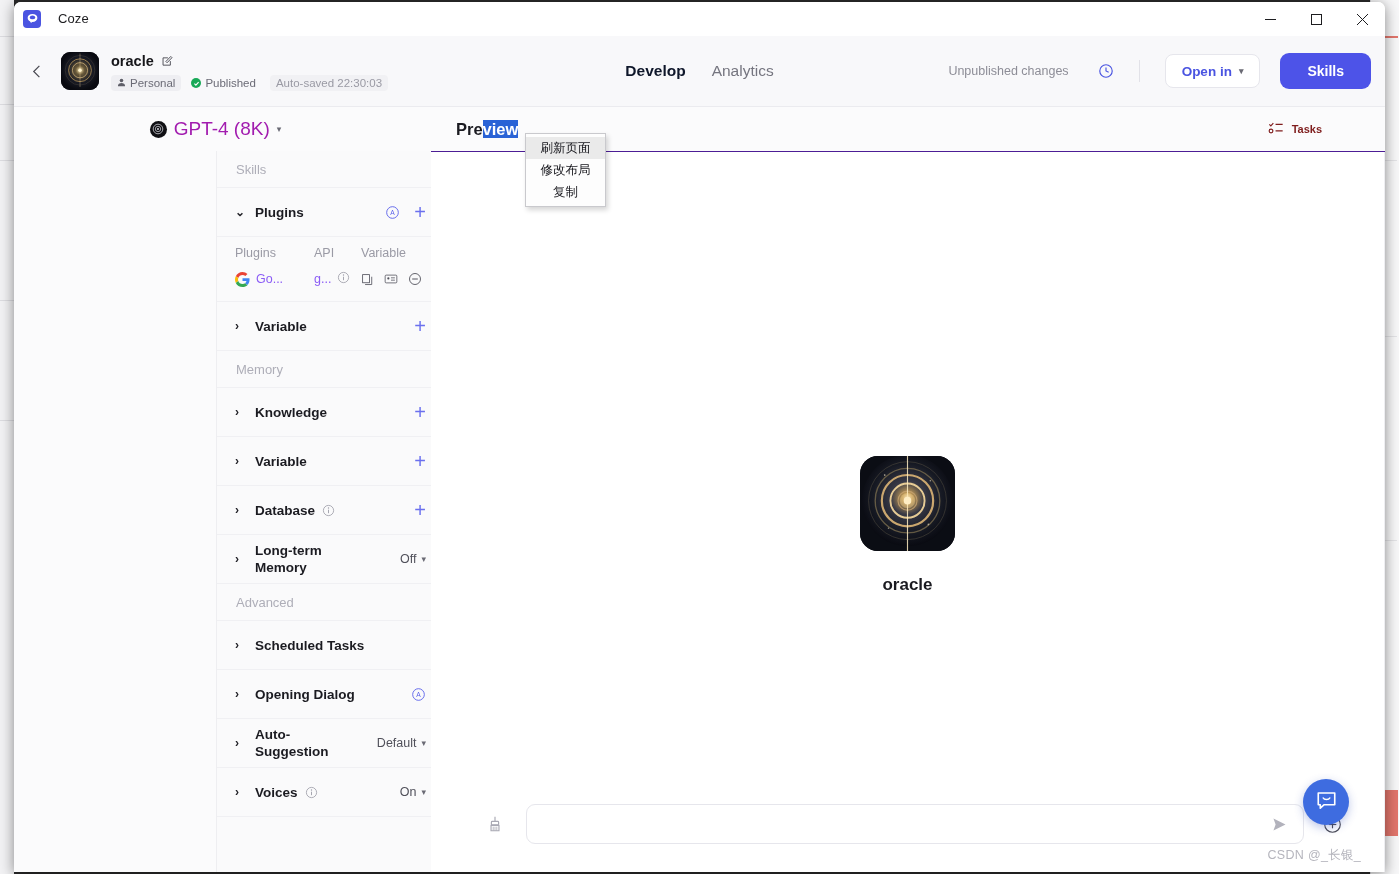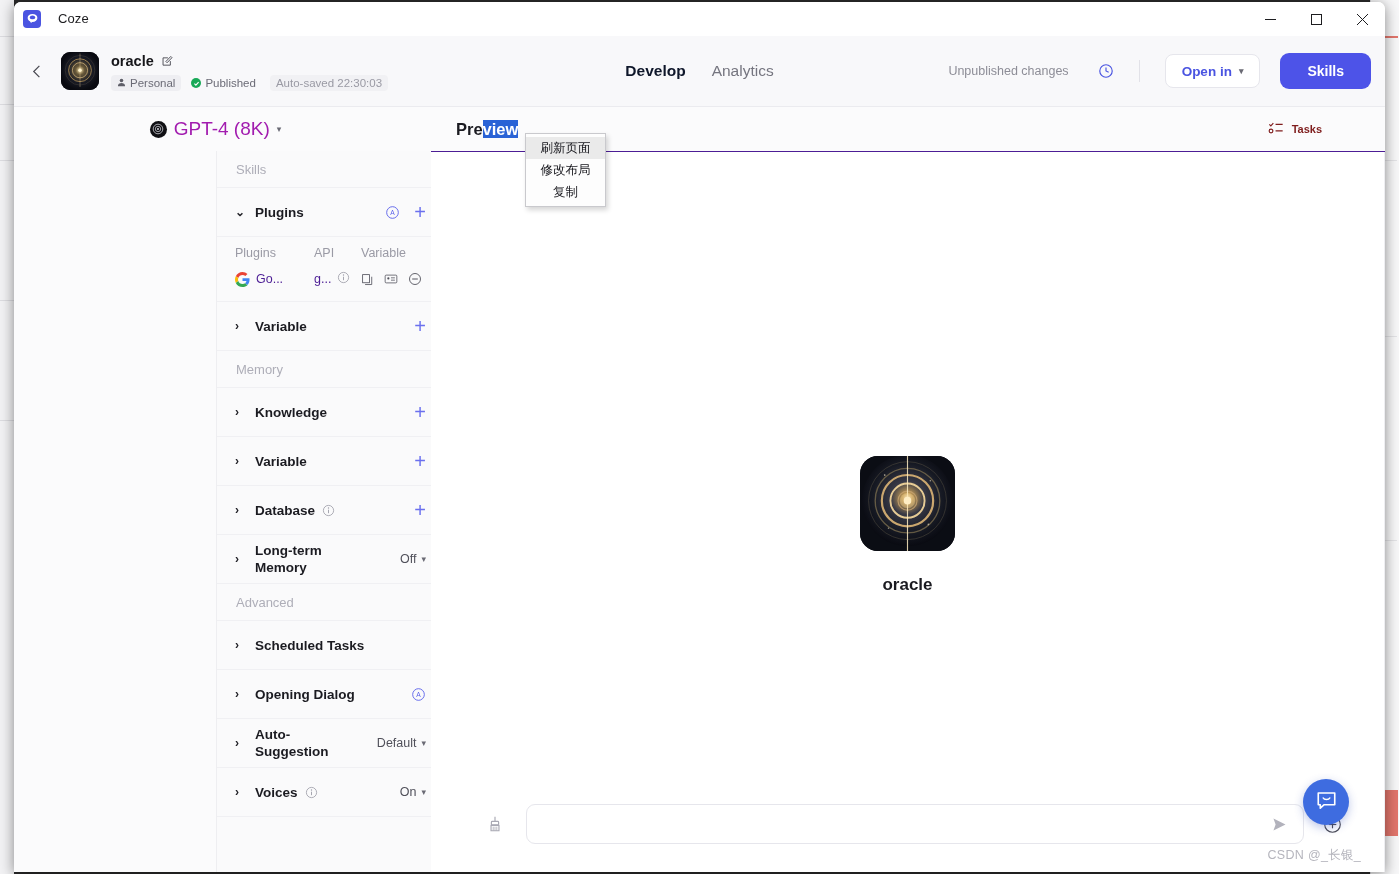--- a/index.html
+++ b/index.html
@@ -167,21 +167,21 @@
   .info-ico { margin-left: 7px; color: #9b9ba6; display: inline-flex; vertical-align: middle; }
   .srow-spacer { flex: 1; }
   .auto-badge { color: #5b61ea; display: flex; }
   .plus-btn { color: #6b70ee; font-size: 20px; line-height: 1; margin-left: 14px; cursor: pointer; }
   .val-drop { font-size: 12.5px; color: #50505a; display: flex; align-items: center; gap: 5px; cursor: pointer; }
 
   .plugin-panel { padding: 9px 18px 14px 18px; border-bottom: 1px solid #f0f0f3; background: #fafafb; }
   .pp-head { display: flex; font-size: 12.5px; color: #9a9aa5; margin-bottom: 11px; }
   .pp-head span:nth-child(1) { width: 79px; }
   .pp-head span:nth-child(2) { width: 47px; }
-  .pp-row { display: flex; align-items: center; font-size: 12.5px; color: #4c1d95; }
+  .pp-row { display: flex; align-items: center; font-size: 12.5px; color: #8b5cf6; }
   .pp-name { width: 79px; display: flex; align-items: center; gap: 6px; }
   .g-ico { width: 15px; height: 15px; flex: none; }
   .pp-api { width: 47px; display: flex; align-items: center; gap: 6px; }
   .pp-actions { display: flex; align-items: center; gap: 10px; color: #50505a; }
   .pp-actions span { cursor: pointer; display: flex; }
 
   
   #preview-col { flex: 1; position: relative; background: #fbfbfc; }
   #preview-head {
     height: 45px; display: flex; align-items: center; position: relative;

